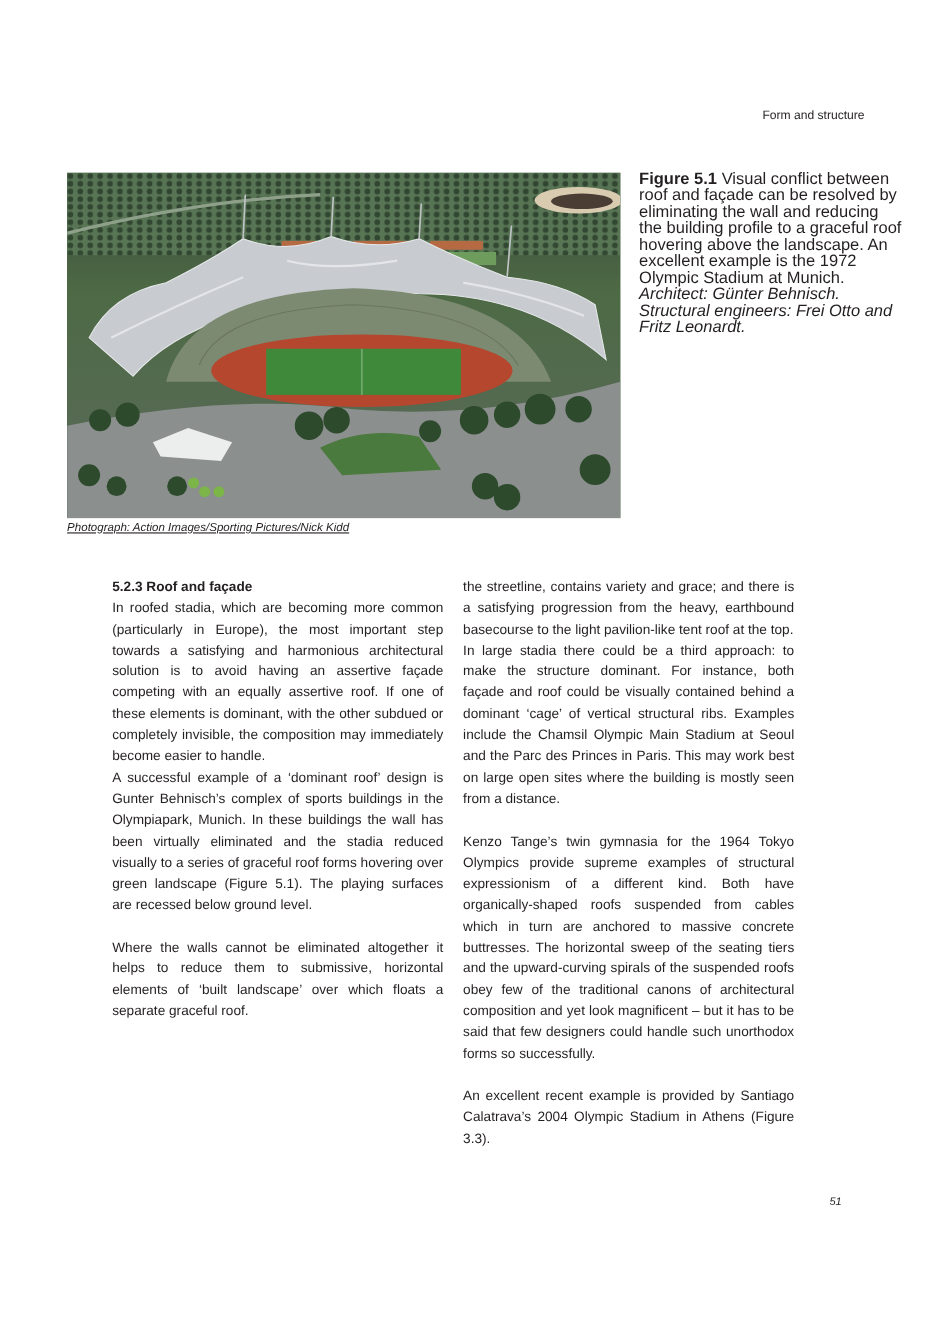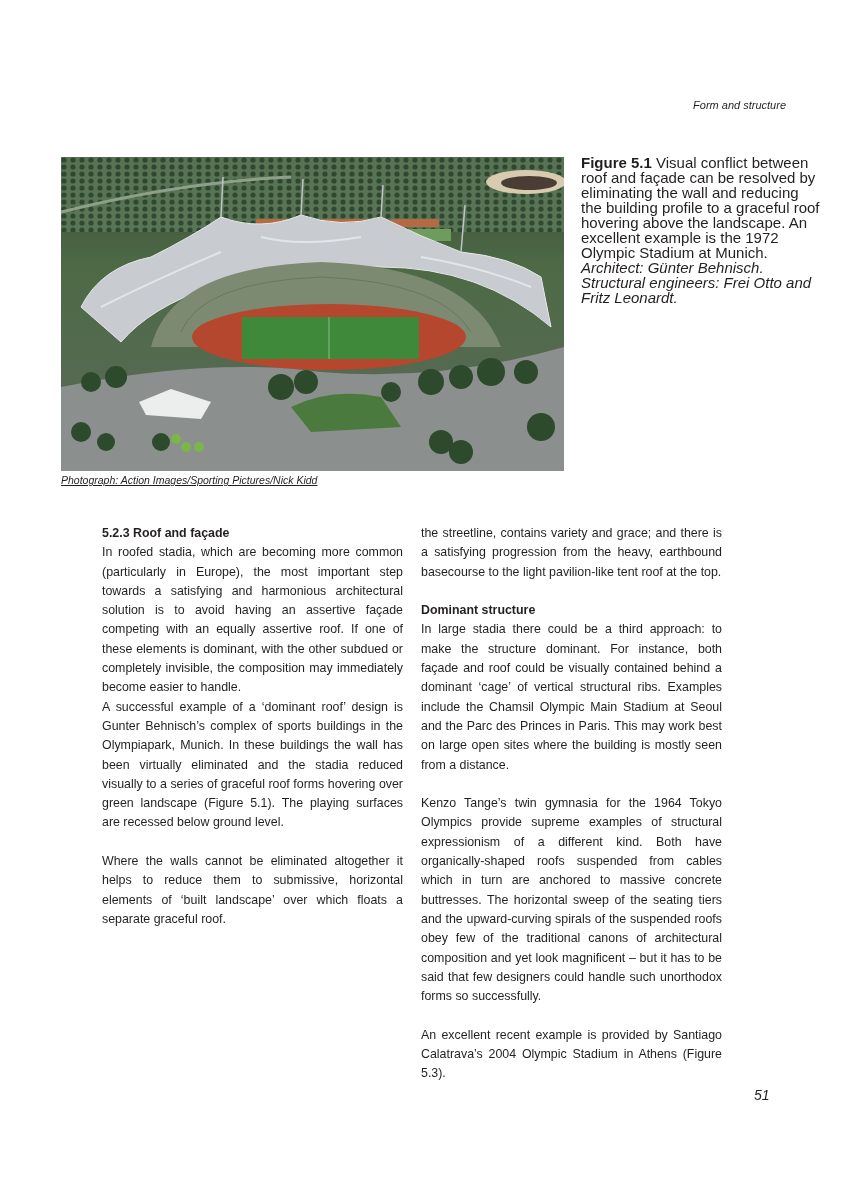--- a/index.html
+++ b/index.html
@@ -1,31 +1,31 @@
 <!DOCTYPE html>
 <html><head>
 <meta charset="utf-8">
 <style>
   html, body { margin: 0; padding: 0; background: #ffffff; }
   body { width: 848px; height: 1200px; position: relative; overflow: hidden;
          font-family: "Liberation Sans", sans-serif; color: #231f20; }
-  .running-head { position: absolute; top: 99px; right: 62px; font-size: 11px; font-style: italic; color: #231f20; }
+  .running-head { position: absolute; top: 99px; right: 62px; font-size: 11px; color: #231f20; }
   .photo { position: absolute; left: 61px; top: 157px; width: 503px; height: 314px; overflow: hidden; background: #3f5a3a; }
   .photo svg { display: block; }
   .credit { position: absolute; left: 61px; top: 474px; font-size: 10.5px; font-style: italic; text-decoration: underline; }
   .caption { position: absolute; left: 581px; top: 155px; width: 240px; font-size: 15px; line-height: 15px; }
   .caption .lbl { font-weight: bold; }
   .col { position: absolute; width: 301px; font-size: 12.4px; line-height: 19.3px; text-align: justify; margin-left: 40px; }
   .col-left { left: 62px; top: 524px; }
   .col-right { left: 381px; top: 524px; }
   .col p { margin: 0; }
   .col .gap { margin-top: 19.3px; }
   .col h3 { margin: 0; font-size: 12.4px; font-weight: bold; line-height: 19.3px; }
   .col h3.gap { margin-top: 19.3px; }
-  .page-num { position: absolute; top: 1087px; left: 754px; font-size: 14px; font-style: italic; }
+  .page-num { position: absolute; top: 1087px; left: 754px; font-size: 10px; font-style: italic; }
 </style>
 </head>
 <body>
 
 <div class="running-head">Form and structure</div>
 
 <div class="photo">
   <svg width="503" height="314" viewBox="0 0 503 314">
     <defs>
       <linearGradient id="bg" x1="0" y1="0" x2="0" y2="1">
@@ -103,19 +103,18 @@
 
 <div class="col col-left">
   <h3>5.2.3  Roof and façade</h3>
   <p>In roofed stadia, which are becoming more common (particularly in Europe), the most important step towards a satisfying and harmonious architectural solution is to avoid having an assertive façade competing with an equally assertive roof. If one of these elements is dominant, with the other subdued or completely invisible, the composition may immediately become easier to handle.</p>
   <p>A successful example of a ‘dominant roof’ design is Gunter Behnisch’s complex of sports buildings in the Olympiapark, Munich. In these buildings the wall has been virtually eliminated and the stadia reduced visually to a series of graceful roof forms hovering over green landscape (Figure 5.1). The playing surfaces are recessed below ground level.</p>
   <p class="gap">Where the walls cannot be eliminated altogether it helps to reduce them to submissive, horizontal elements of ‘built landscape’ over which floats a separate graceful roof.</p>
 </div>
 
 <div class="col col-right">
   <p style="text-align-last:left">the streetline, contains variety and grace; and there is a satisfying progression from the heavy, earthbound basecourse to the light pavilion-like tent roof at the top.</p>
-  <h3 class="gap">Dominant structure</h3>
   <p>In large stadia there could be a third approach: to make the structure dominant. For instance, both façade and roof could be visually contained behind a dominant ‘cage’ of vertical structural ribs. Examples include the Chamsil Olympic Main Stadium at Seoul and the Parc des Princes in Paris. This may work best on large open sites where the building is mostly seen from a distance.</p>
   <p class="gap">Kenzo Tange’s twin gymnasia for the 1964 Tokyo Olympics provide supreme examples of structural expressionism of a different kind. Both have organically-shaped roofs suspended from cables which in turn are anchored to massive concrete buttresses. The horizontal sweep of the seating tiers and the upward-curving spirals of the suspended roofs obey few of the traditional canons of architectural composition and yet look magnificent – but it has to be said that few designers could handle such unorthodox forms so successfully.</p>
-  <p class="gap">An excellent recent example is provided by Santiago Calatrava’s 2004 Olympic Stadium in Athens (Figure 5.3).</p>
+  <p class="gap">An excellent recent example is provided by Santiago Calatrava’s 2004 Olympic Stadium in Athens (Figure 3.3).</p>
 </div>
 
 <div class="page-num">51</div>
 
 </body></html>

